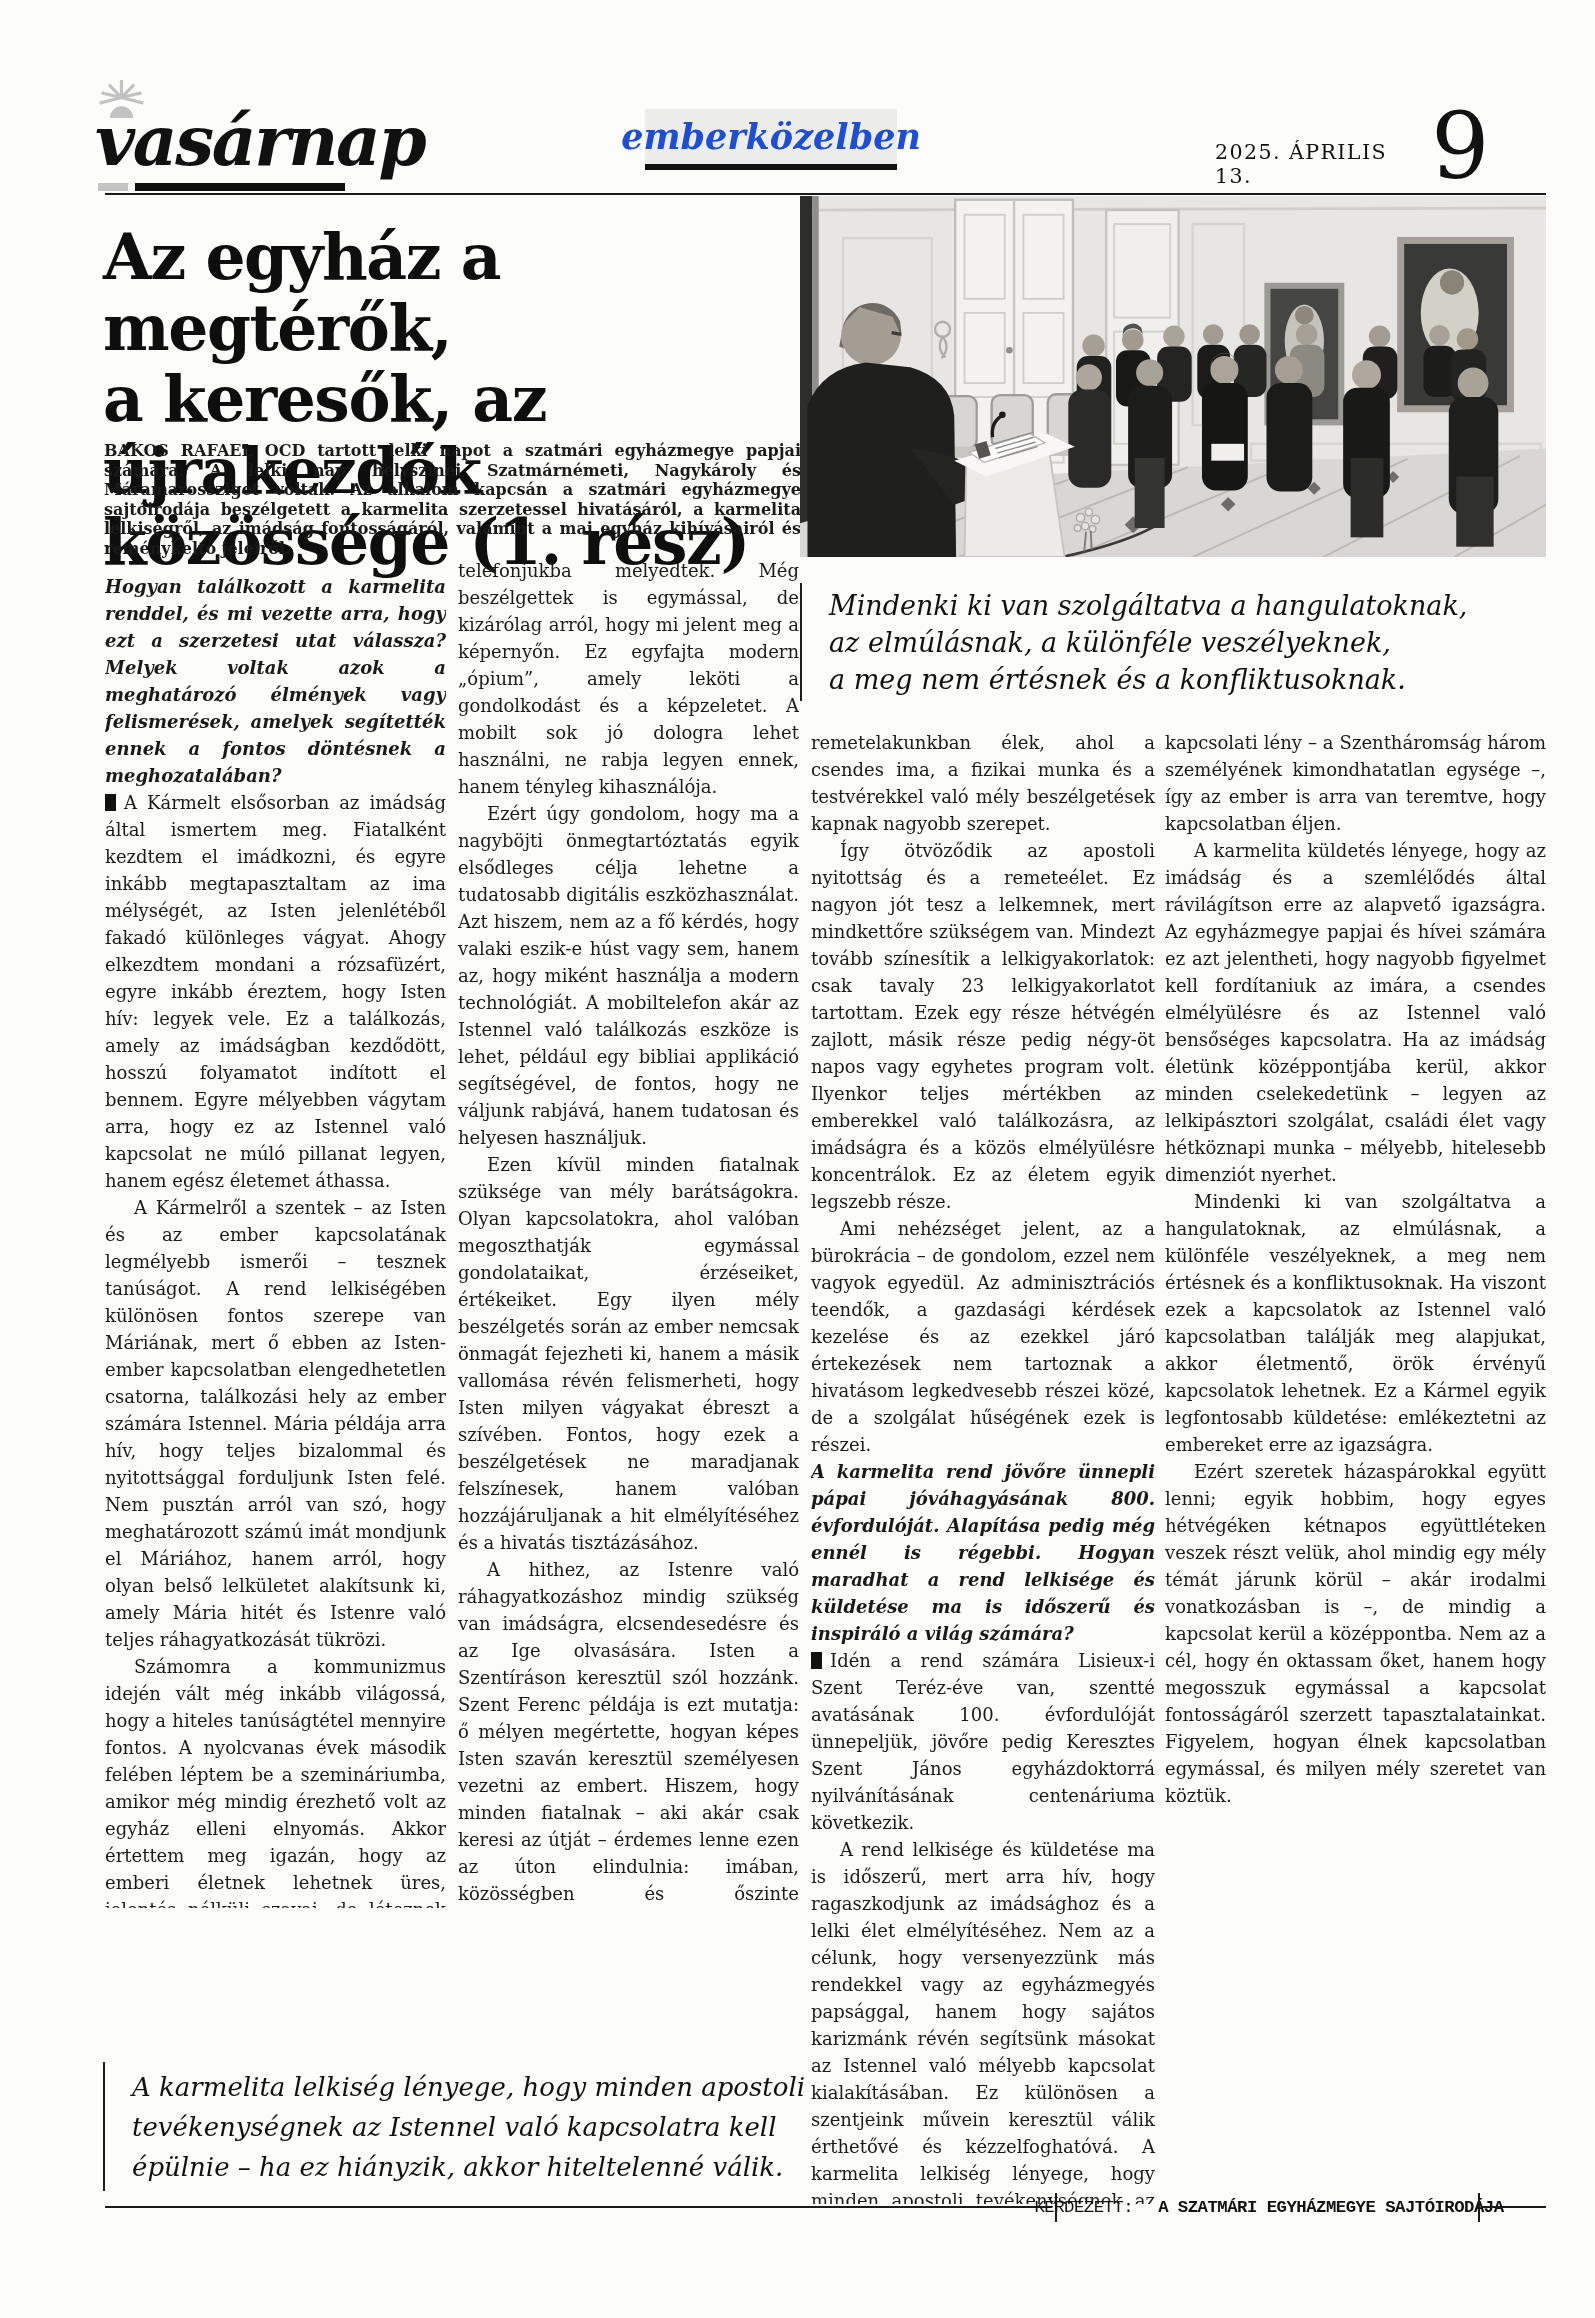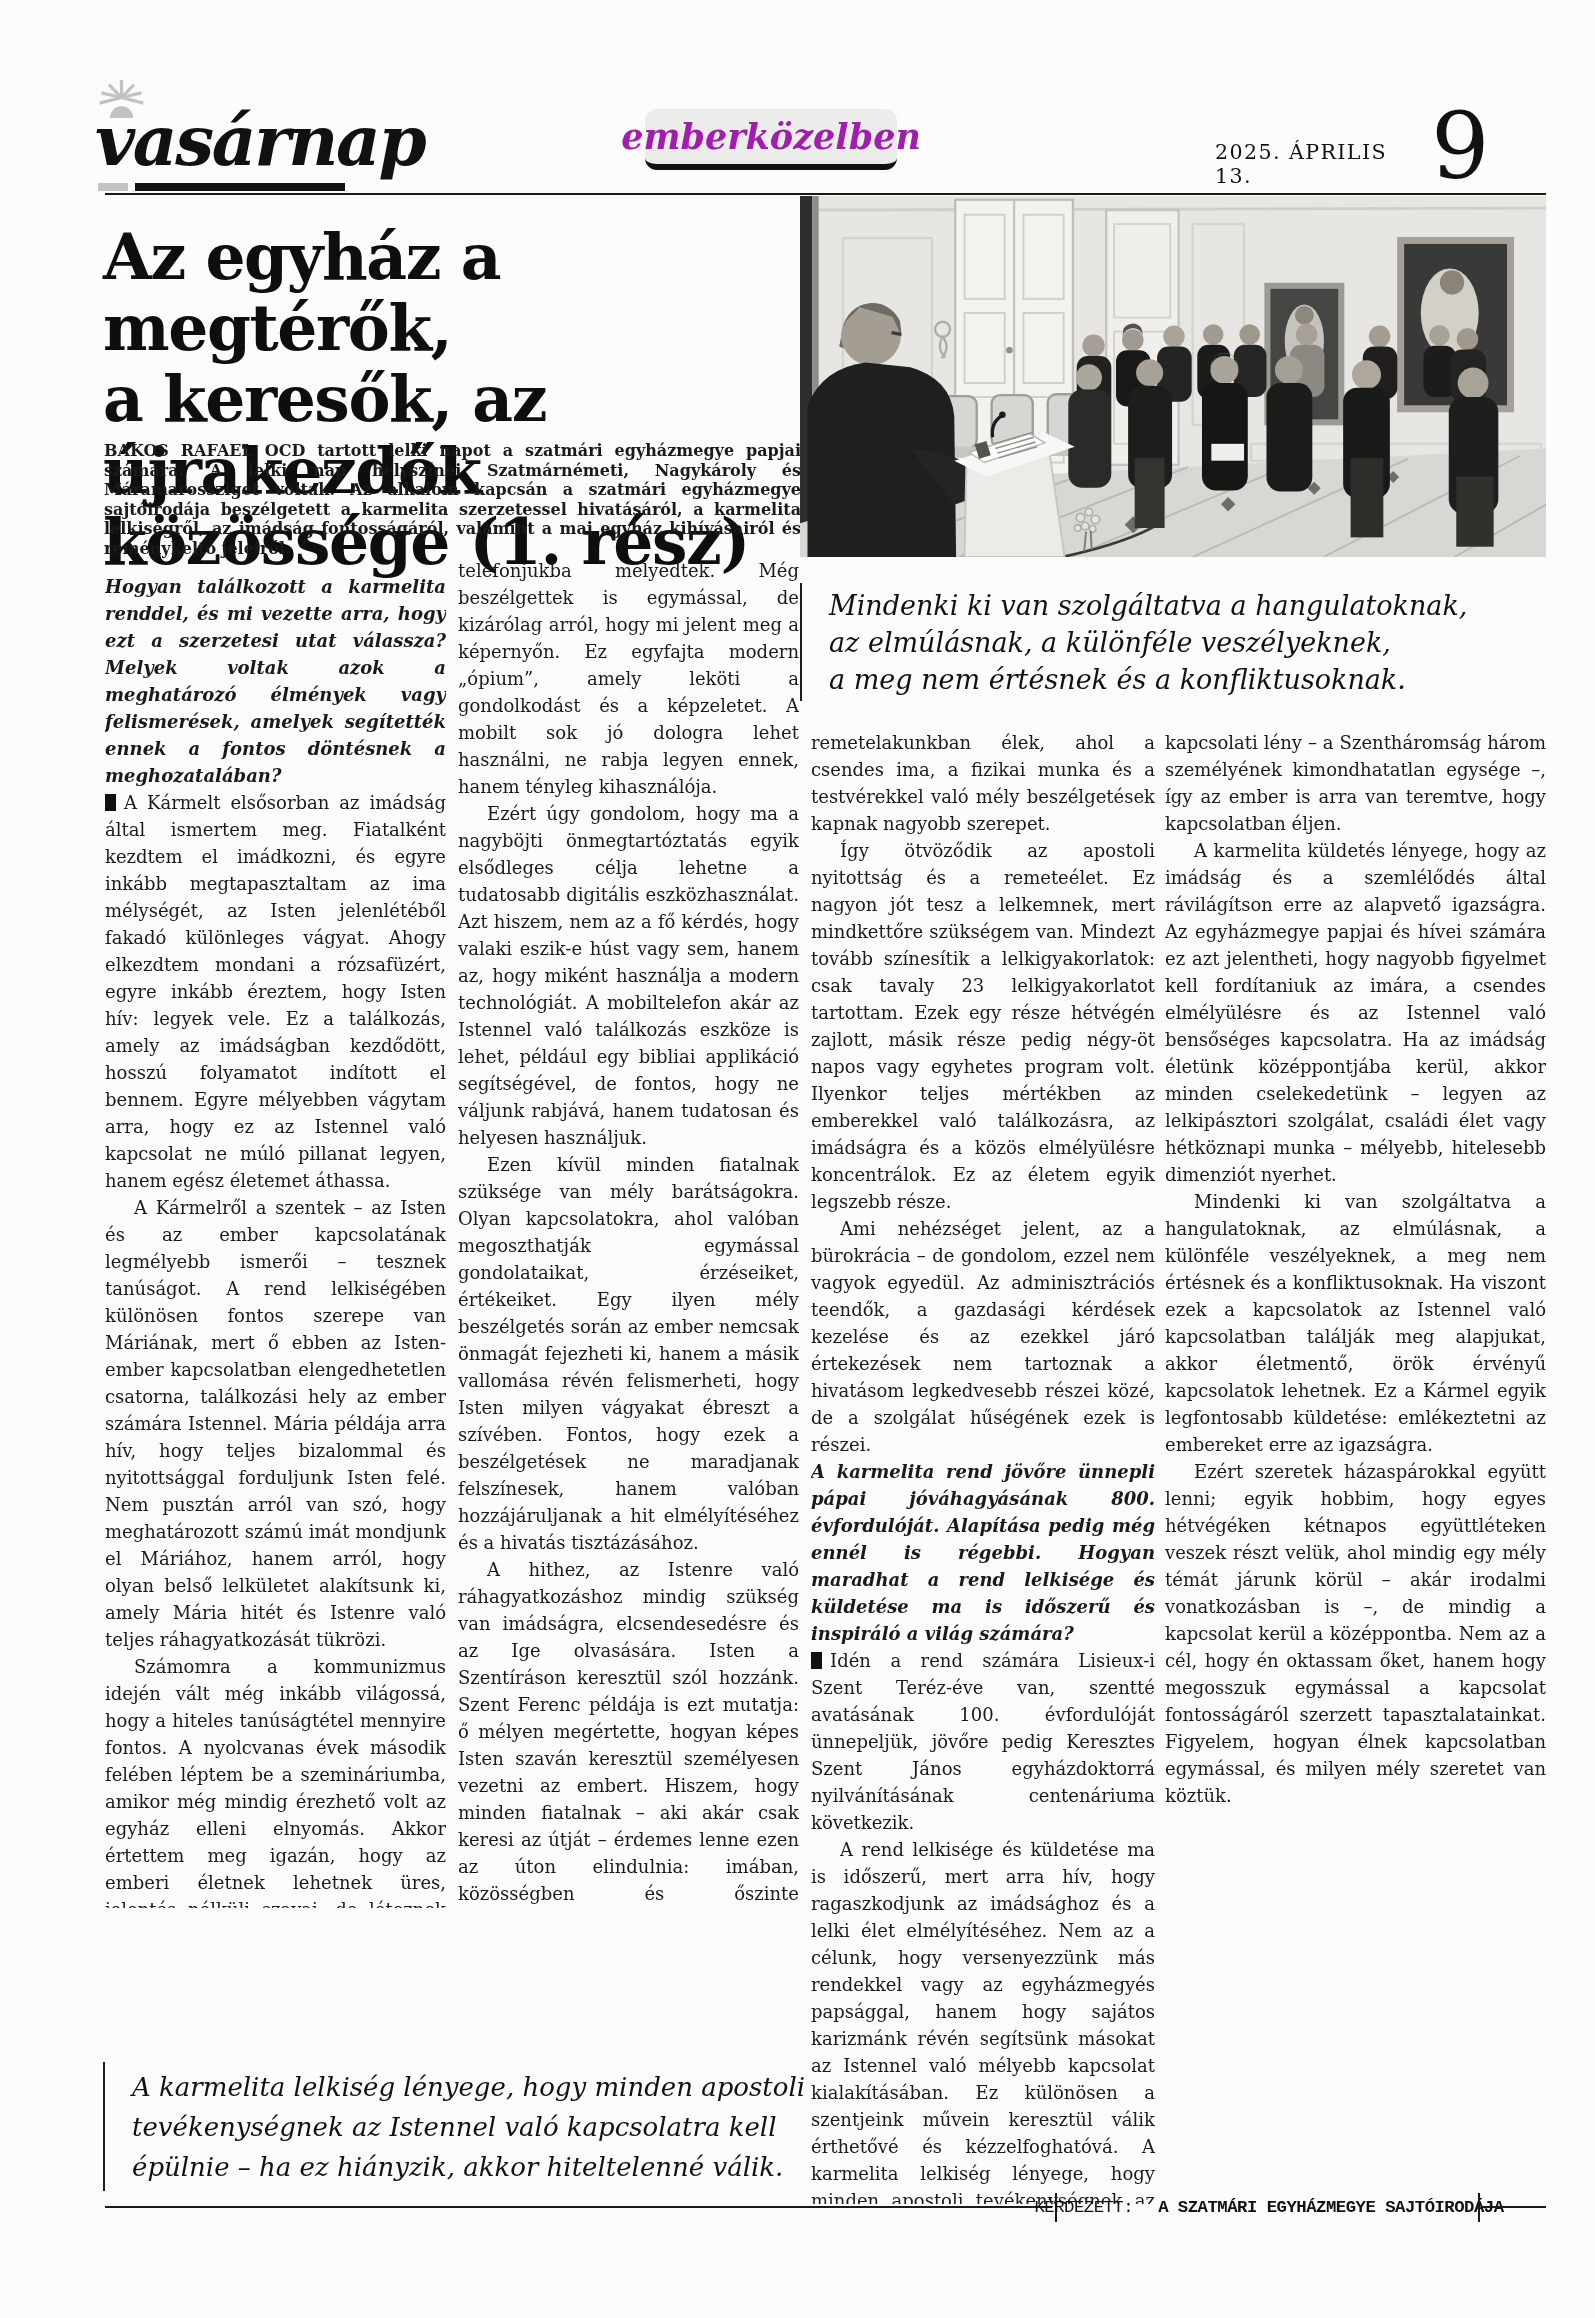--- a/index.html
+++ b/index.html
@@ -8,21 +8,21 @@
 
   
   .masthead-rule{position:absolute;left:105px;top:193px;width:1441px;height:2.3px;background:#1a1a1a;}
   .logo{position:absolute;left:95px;top:106px;font-style:italic;font-weight:bold;
         font-size:69px;line-height:1;letter-spacing:-2.3px;color:#111;}
   .logo-underline-gray{position:absolute;left:98px;top:183px;width:30px;height:7.5px;background:#c3c3c3;}
   .logo-underline-black{position:absolute;left:135px;top:183px;width:210px;height:7.5px;background:#111;}
   .sunburst{position:absolute;left:96px;top:79px;width:51px;height:39px;}
   .section-box{position:absolute;left:645px;top:109px;width:252px;height:55px;background:#ececea;
         border-bottom:6px solid #111;display:flex;align-items:center;justify-content:center;
-        font-style:italic;font-weight:bold;font-size:35px;color:#a21caf;border-radius:12px;}
+        font-style:italic;font-weight:bold;font-size:35px;color:#1d4ed8;}
   .date{position:absolute;left:1215px;top:140px;width:196px;
         font-size:20.6px;letter-spacing:1.4px;color:#111;}
   .page-num{position:absolute;left:1431px;top:101px;font-size:92px;line-height:1;color:#111;}
   .page-num-dash{position:absolute;left:1422px;top:199px;width:75px;height:7px;background:#b7bcb7;}
 
   
   .headline{position:absolute;left:103px;top:222px;width:706px;font-weight:bold;color:#0e0e0e;
         font-size:63px;line-height:1.13;letter-spacing:-1.4px;white-space:pre-line;}
   .lead{position:absolute;left:104px;top:441px;width:697px;font-weight:bold;
         font-size:16px;line-height:19.6px;text-align:justify;}

